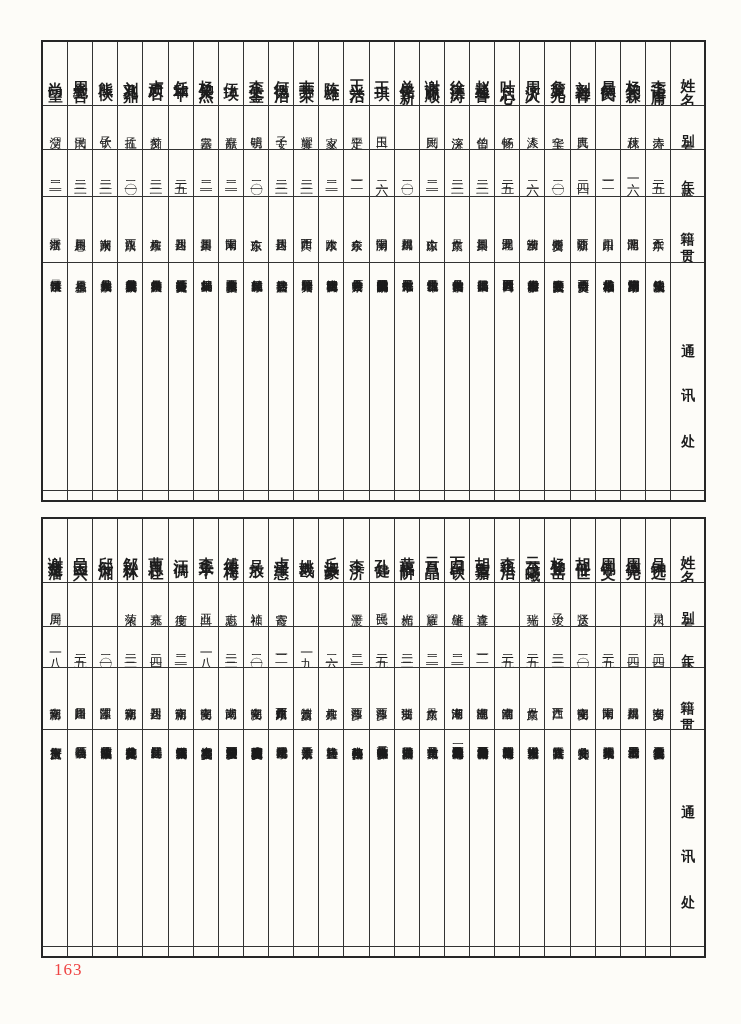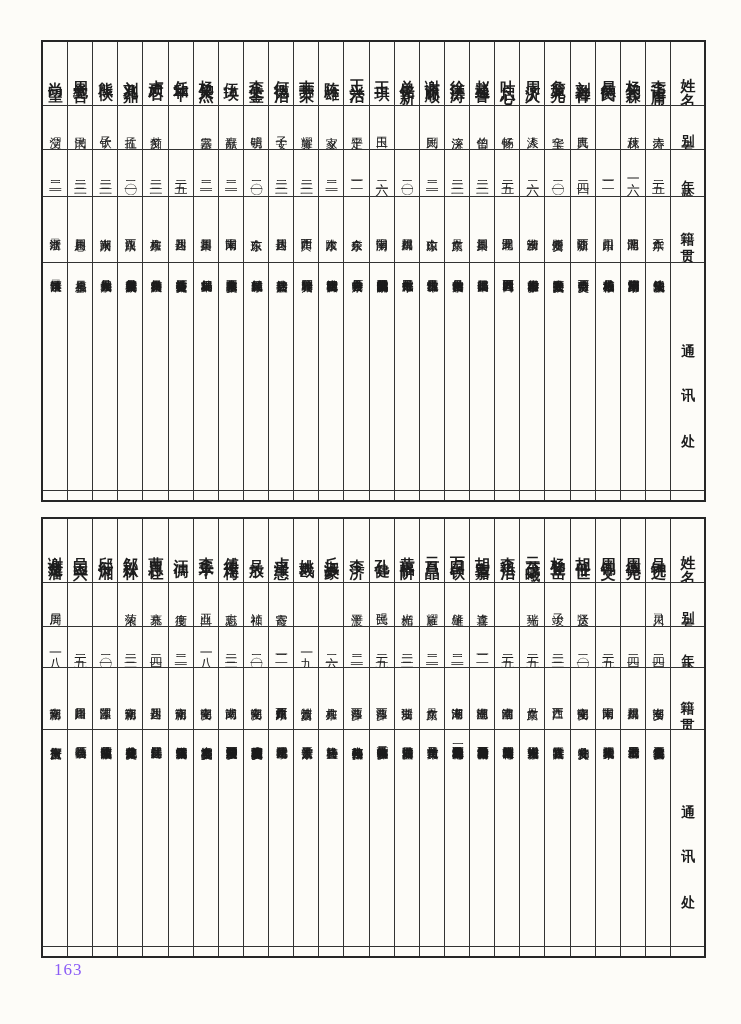--- a/index.html
+++ b/index.html
@@ -36,21 +36,21 @@
   .header-col .row-alias{font-size:13px;letter-spacing:7px;}
   .header-col .row-alias .vtext{margin-bottom:-7px;}
   .header-col .row-age{font-size:13px;letter-spacing:7px;}
   .header-col .row-age .vtext{margin-bottom:-7px;}
   .header-col .row-native{font-size:14px;letter-spacing:17px;}
   .header-col .row-native .vtext{margin-bottom:-17px;}
   .header-col .row-address{font-size:14px;justify-content:center;padding-top:0;letter-spacing:46px;}
   .header-col .row-address .vtext{margin-bottom:-46px;}
   .page-number{
     position:absolute;left:54px;top:960px;font-size:17px;letter-spacing:1px;
-    font-family:"Liberation Serif","DejaVu Serif",serif;color:#8b5cf6;
+    font-family:"Liberation Serif","DejaVu Serif",serif;color:#ef4444;
   }
 </style>
 </head>
 <body>
 
 <div class="page">
   <div class="table table-top">
       <div class="col header-col">
         <div class="cell row-name">
           <span class="vtext">姓名</span>

